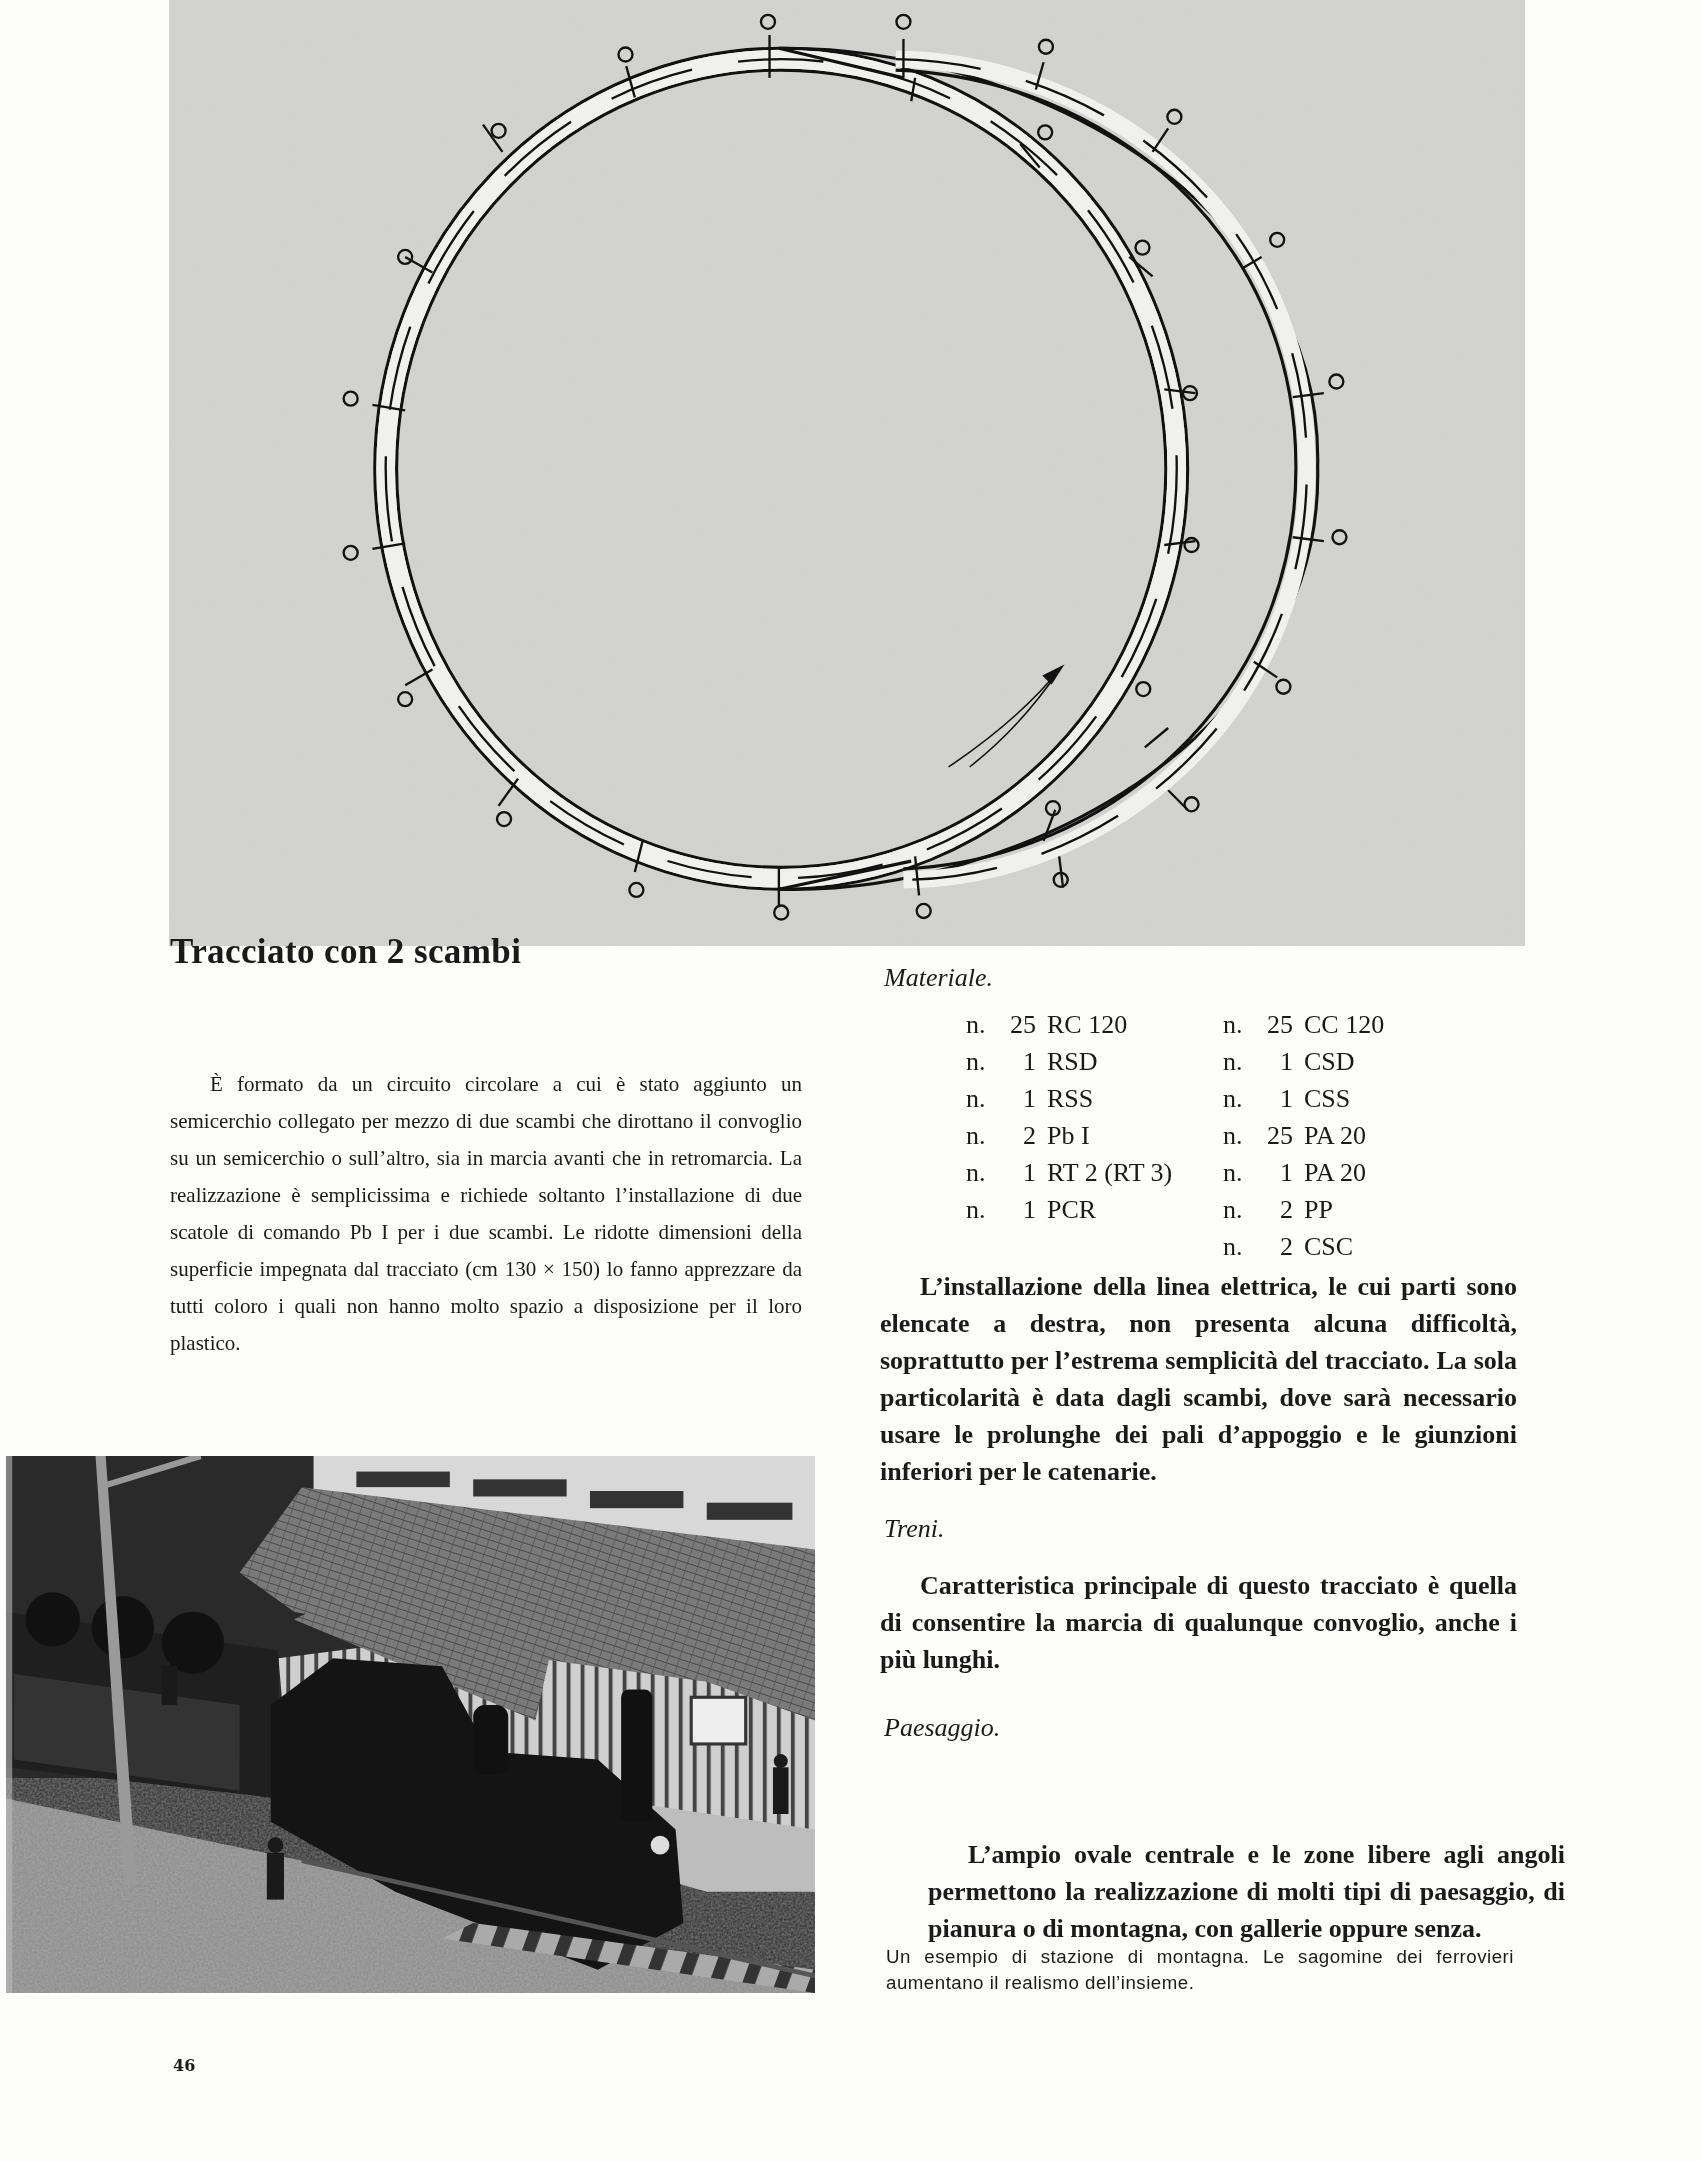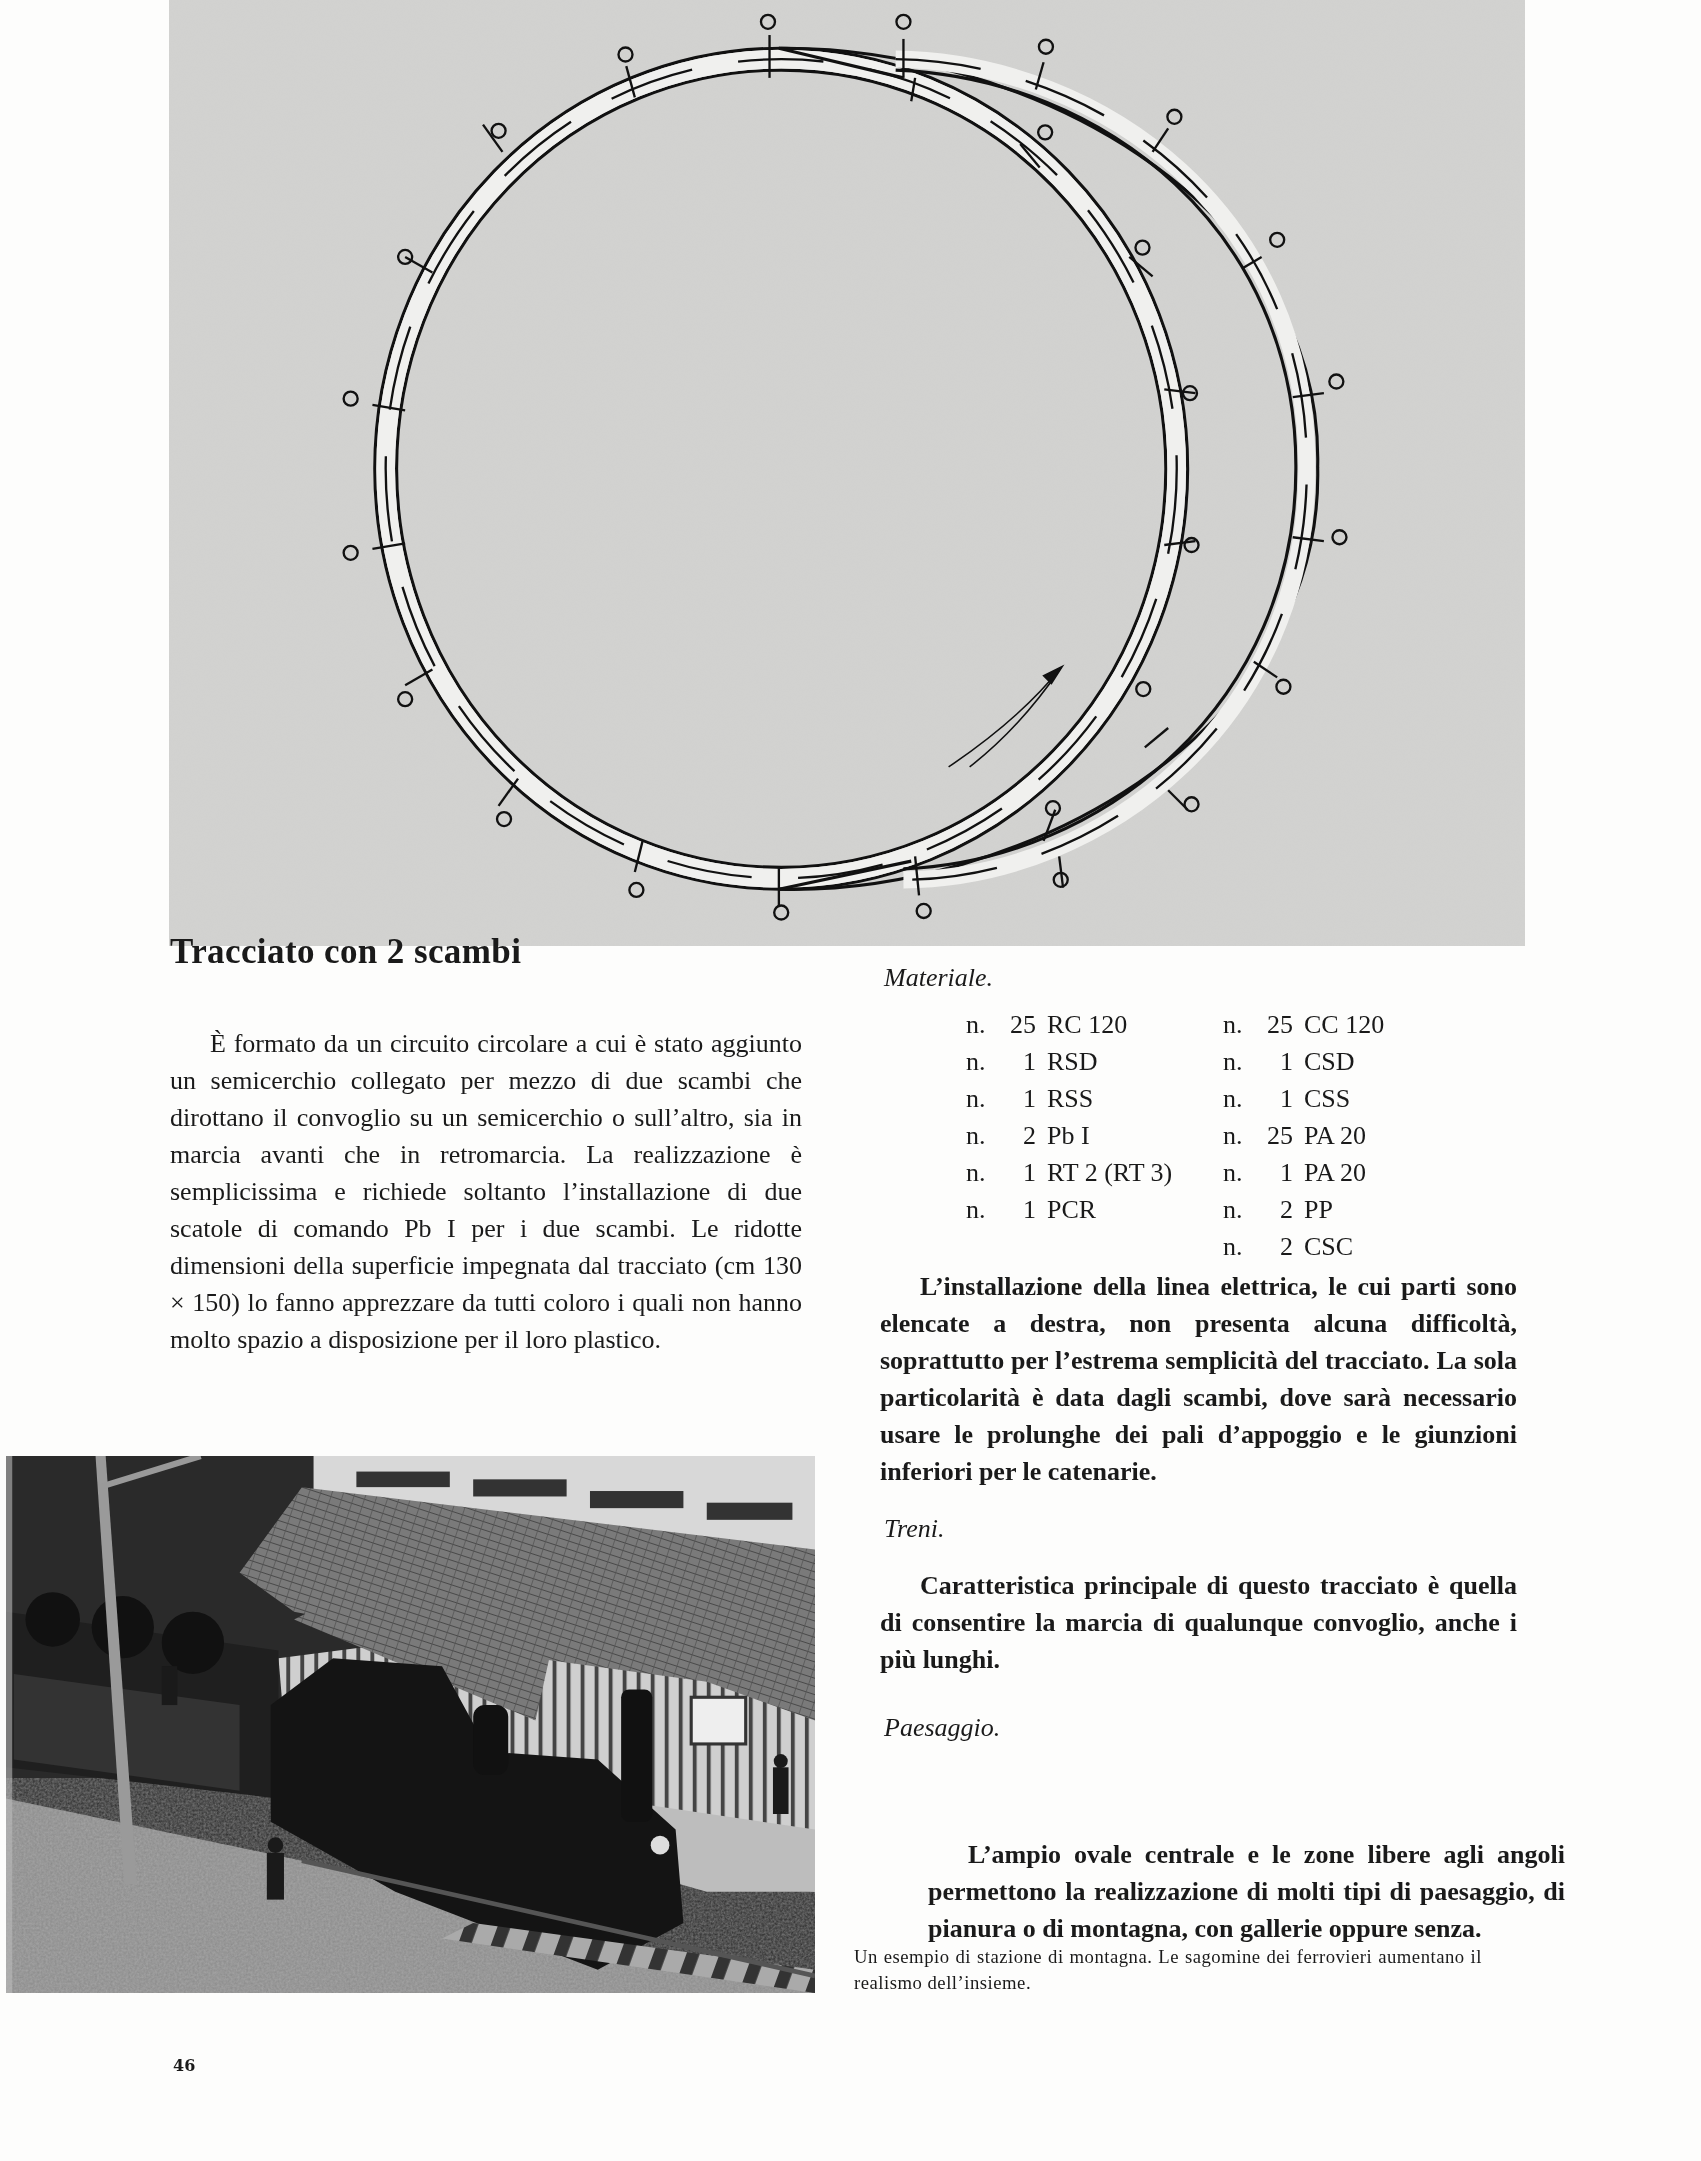--- a/index.html
+++ b/index.html
@@ -6,40 +6,40 @@
   body { width:1701px; height:2161px; position:relative; overflow:hidden;
          font-family:"Liberation Serif", "DejaVu Serif", serif; color:#1a1a1a; }
   .abs { position:absolute; }
 
   
   #diagram { left:169px; top:0; width:1356px; height:946px; background:#d3d3d1; }
   #diagram svg { width:100%; height:100%; display:block; }
 
   
   .heading { left:170px; top:932px; font-size:35px; font-weight:bold; letter-spacing:0.4px; white-space:nowrap; }
-  .col-left { left:170px; top:1025px; width:632px; font-size:26px; line-height:37px; text-align:justify; }
+  .col-left { left:170px; top:1066px; width:632px; font-size:21px; line-height:37px; text-align:justify; }
   .col-left p { margin:0; text-indent:40px; }
 
   
   #photo { left:6.2px; top:1456px; width:809px; height:537px; overflow:hidden; background:#3a3a3a; }
   #photo svg { width:100%; height:100%; display:block; }
 
   
   .section-label { font-style:italic; font-size:26px; white-space:nowrap; }
   .col-right { left:880px; width:637px; font-size:26px; line-height:37px; text-align:justify;font-weight:bold; }
   .col-right p { margin:0; text-indent:40px; }
 
   .materials { left:966px; top:1006px; font-size:26px; line-height:37px; }
   .mat-row { display:flex; height:37px; }
   .mat-cell { width:257px; display:flex; white-space:nowrap; }
   .mat-n { width:37px; }
   .mat-qty { width:33px; text-align:right; padding-right:11px; }
   .mat-code {}
 
-  .caption { left:854px; top:1944px; width:628px; font-family:Liberation Serif, serif;
+  .caption { left:886px; top:1944px; width:628px; font-family:Liberation Sans, sans-serif;
              font-size:18.7px; line-height:26px; text-align:justify; letter-spacing:0.5px; }
   .pagenum { left:173px; top:2056px; font-size:16px; font-weight:bold; font-family:"DejaVu Serif", serif; }
 </style>
 </head>
 <body>
 
 <div id="diagram" class="abs">
   <svg viewBox="217 0 1741 1215" xmlns="http://www.w3.org/2000/svg">
     <defs>
       <filter id="grain">

